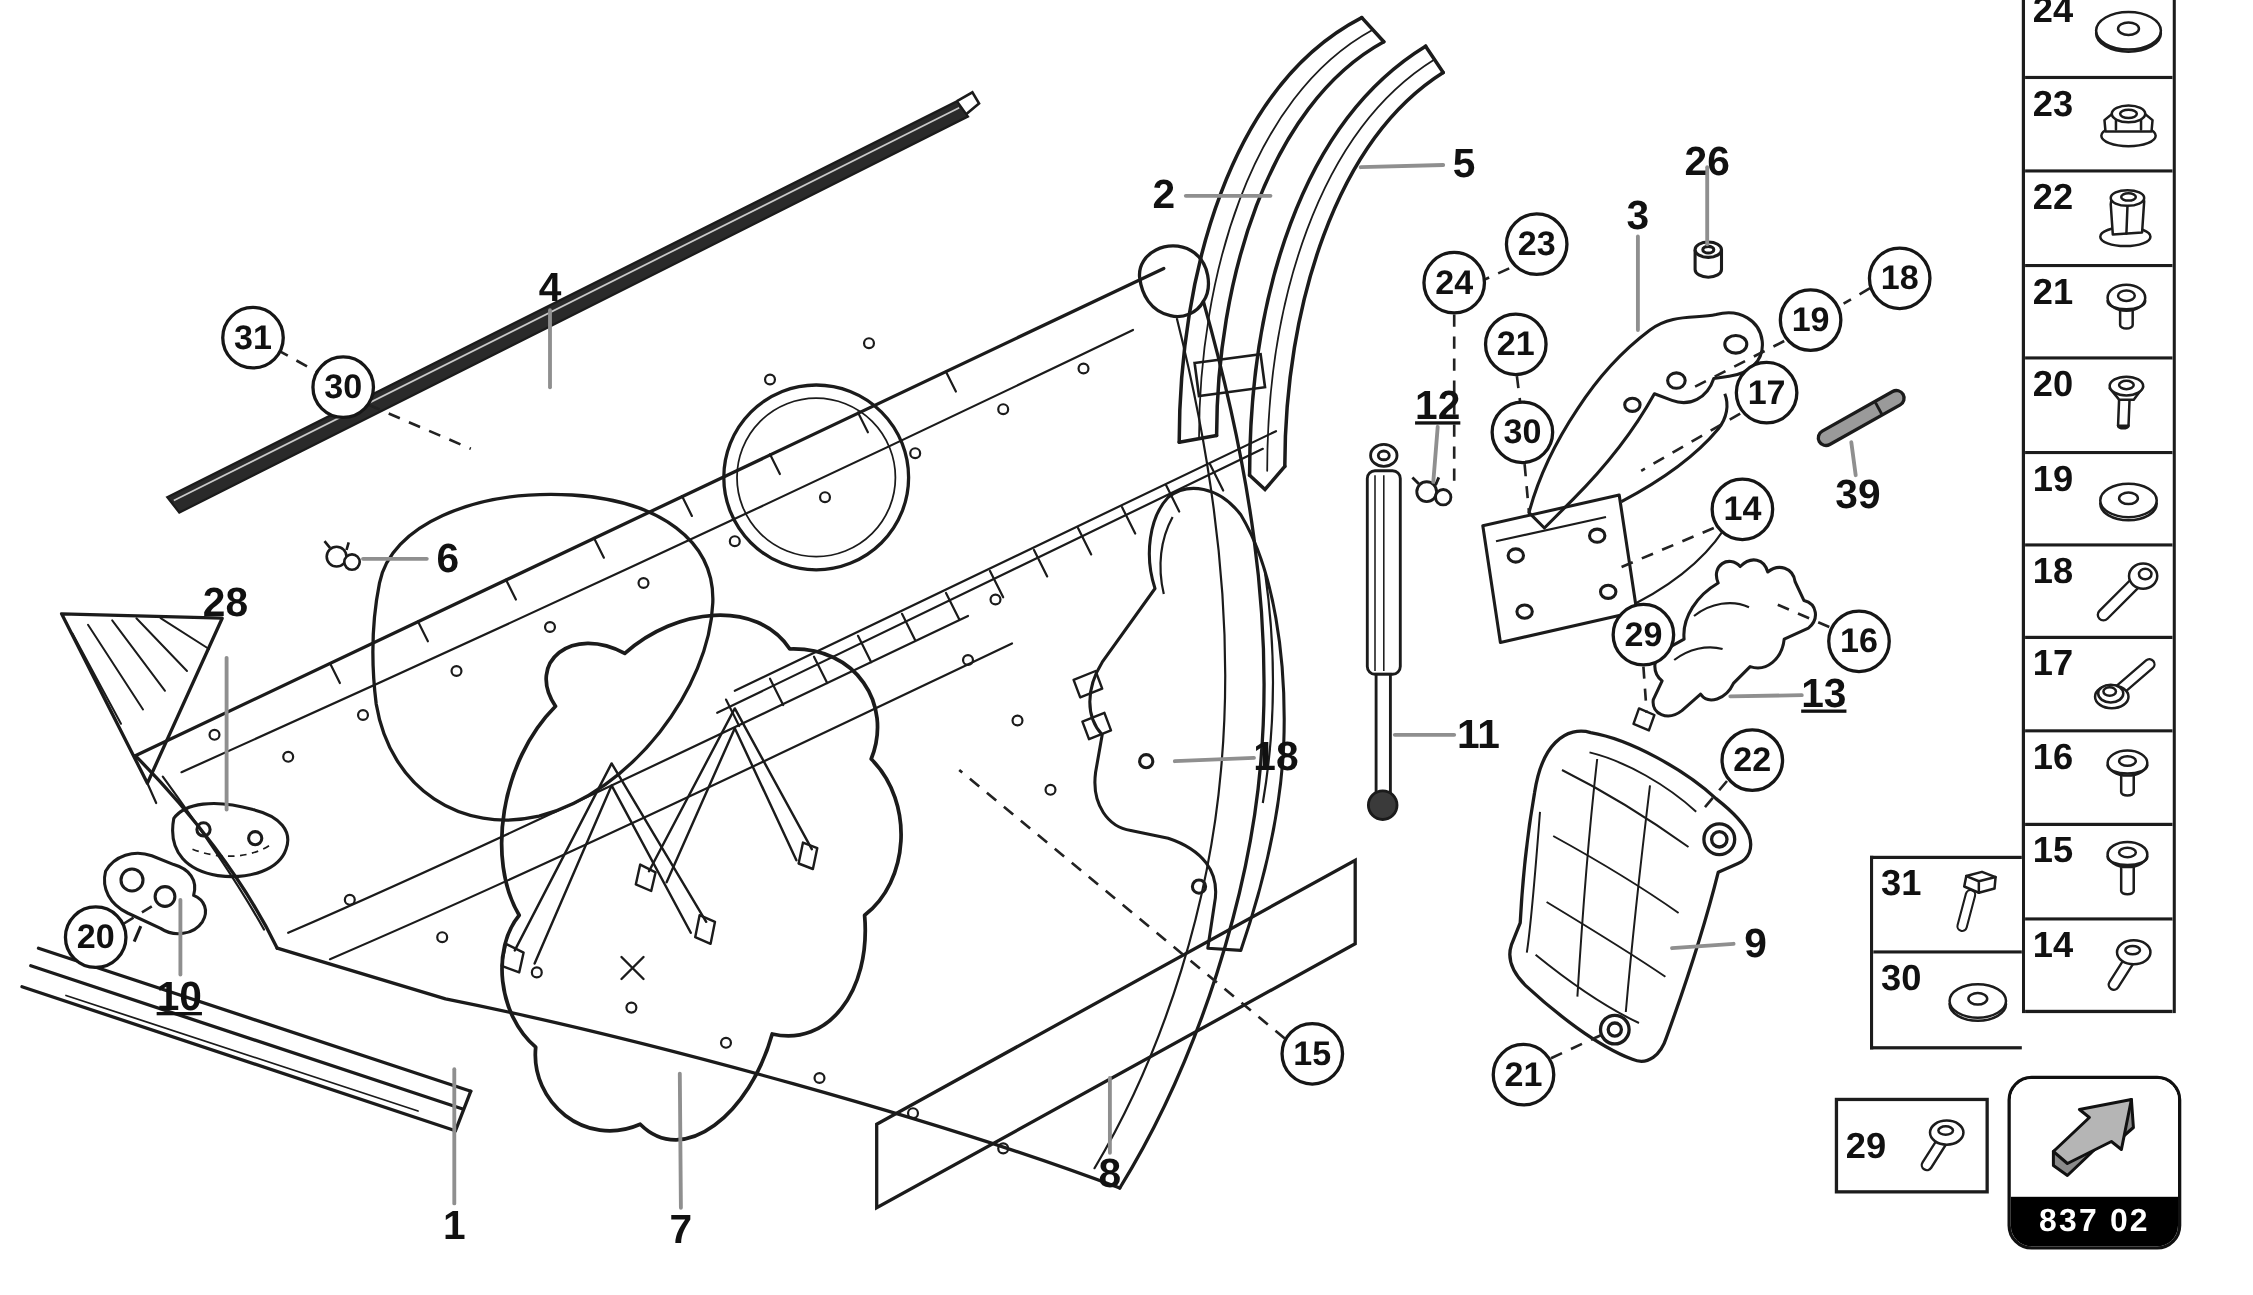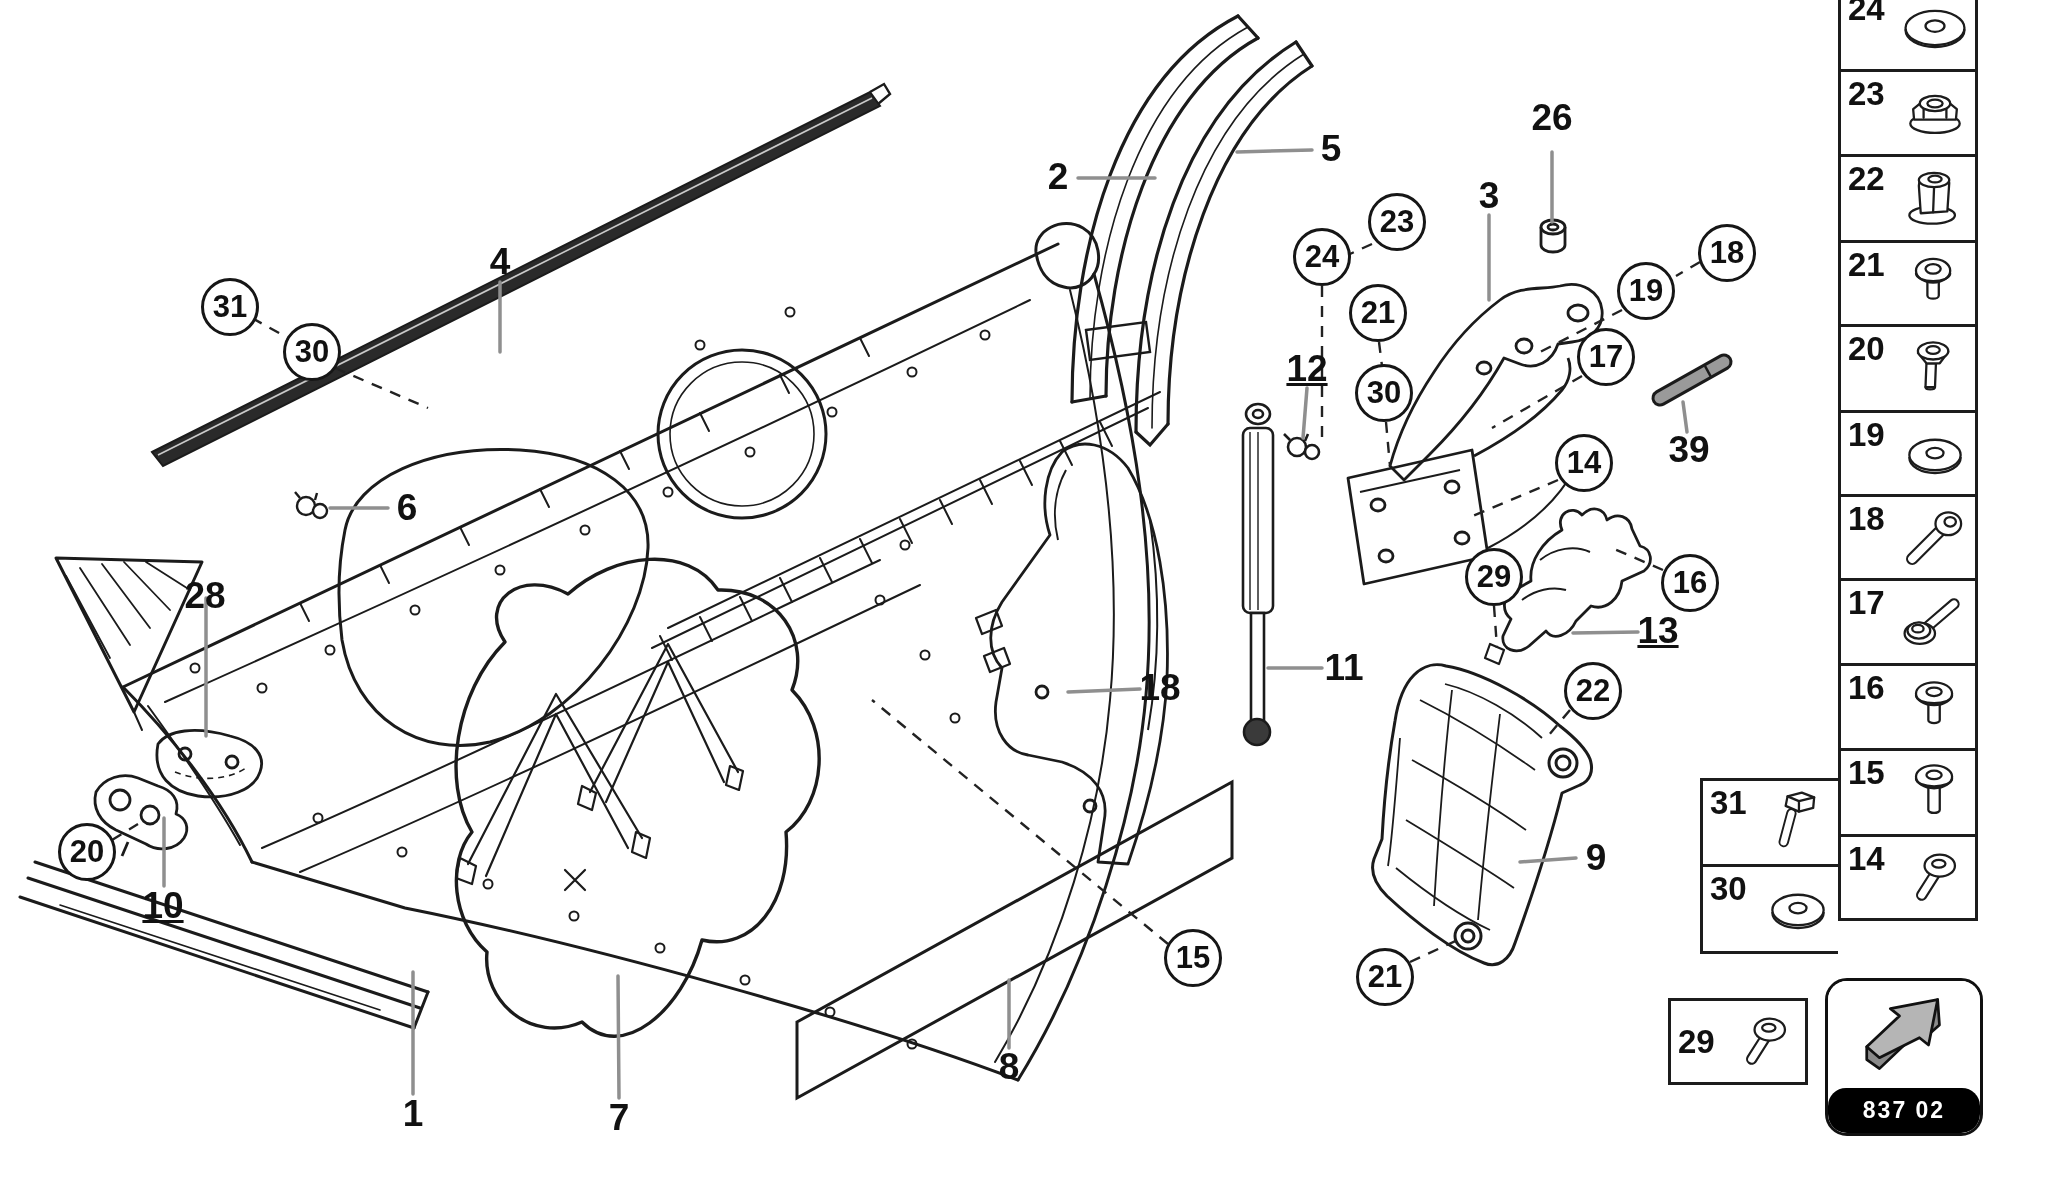--- a/index.html
+++ b/index.html
@@ -17,21 +17,21 @@
   .fnum{position:absolute;left:7px;top:3px;font-size:33px;font-weight:bold;}
   .fnum.mid{top:50%;transform:translateY(-50%);}
   .fico{position:absolute;right:2px;top:50%;transform:translateY(-50%);width:76px;height:76px;}
   .fico svg{width:76px;height:76px;}
   #box29{position:absolute;left:1668px;top:998px;width:140px;height:87px;border:3px solid #1c1c1c;background:#fff;box-sizing:border-box;z-index:4;}
   
   #badge{position:absolute;left:1825px;top:978px;width:158px;height:158px;border:3.5px solid #101010;border-radius:22px;
     background:#fff;box-sizing:border-box;overflow:hidden;display:flex;flex-direction:column;z-index:4;}
   #badge .arrow-area{flex:1;display:flex;align-items:center;justify-content:center;background:#fff;}
   #badge .code-band{height:45px;background:#000;color:#fff;display:flex;align-items:center;justify-content:center;
-    font-size:23px;font-weight:bold;letter-spacing:2px;border-radius:18px;}
+    font-size:29px;font-weight:bold;letter-spacing:2px;}
 </style>
 </head>
 <body>
 
 <div id="stage">
 
   <svg id="art" width="2048" height="1177" viewBox="0 0 2048 1177">
 
     <g fill="none" stroke="#1b1b1b" stroke-width="3" stroke-linejoin="round" stroke-linecap="round">
       <path d="M123,687 L1058,244"></path>
@@ -312,29 +312,29 @@
     <div class="balloon" style="left: 1577px; top: 328px;">17</div>
     <div class="balloon" style="left: 1555px; top: 434px;">14</div>
     <div class="balloon" style="left: 1465px; top: 548px;">29</div>
     <div class="balloon" style="left: 1661px; top: 554px;">16</div>
     <div class="balloon" style="left: 1564px; top: 662px;">22</div>
     <div class="balloon" style="left: 1356px; top: 948px;">21</div>
     <div class="balloon" style="left: 1164px; top: 929px;">15</div>
     <div class="plain-num" style="left: 500px; top: 262px;">4</div>
     <div class="plain-num" style="left: 1058px; top: 177px;">2</div>
     <div class="plain-num" style="left: 1331px; top: 149px;">5</div>
-    <div class="plain-num" style="left: 1552px; top: 118px;">26</div>
+    <div class="plain-num" style="left: 1552px; top: 147px;">26</div>
     <div class="plain-num" style="left: 1489px; top: 196px;">3</div>
     <div class="plain-num" style="left: 1307px; top: 369px; text-decoration: underline;">12</div>
     <div class="plain-num" style="left: 1689px; top: 450px;">39</div>
     <div class="plain-num" style="left: 1344px; top: 668px;">11</div>
     <div class="plain-num" style="left: 1658px; top: 631px; text-decoration: underline;">13</div>
     <div class="plain-num" style="left: 1596px; top: 858px;">9</div>
     <div class="plain-num" style="left: 1160px; top: 688px;">18</div>
-    <div class="plain-num" style="left: 205px; top: 596px;">28</div>
+    <div class="plain-num" style="left: 205px; top: 548px;">28</div>
     <div class="plain-num" style="left: 163px; top: 906px; text-decoration: underline;">10</div>
     <div class="plain-num" style="left: 407px; top: 508px;">6</div>
     <div class="plain-num" style="left: 413px; top: 1114px;">1</div>
     <div class="plain-num" style="left: 619px; top: 1118px;">7</div>
     <div class="plain-num" style="left: 1009px; top: 1067px;">8</div>
     <div class="fwrap">
       <div class="fcell" style="height: 85px;">
         <span class="fnum">24</span>
         <span class="fico"><svg viewBox="0 0 80 80">
             <g fill="#fff" stroke="#1c1c1c" stroke-width="2.4" stroke-linejoin="round" stroke-linecap="round">

